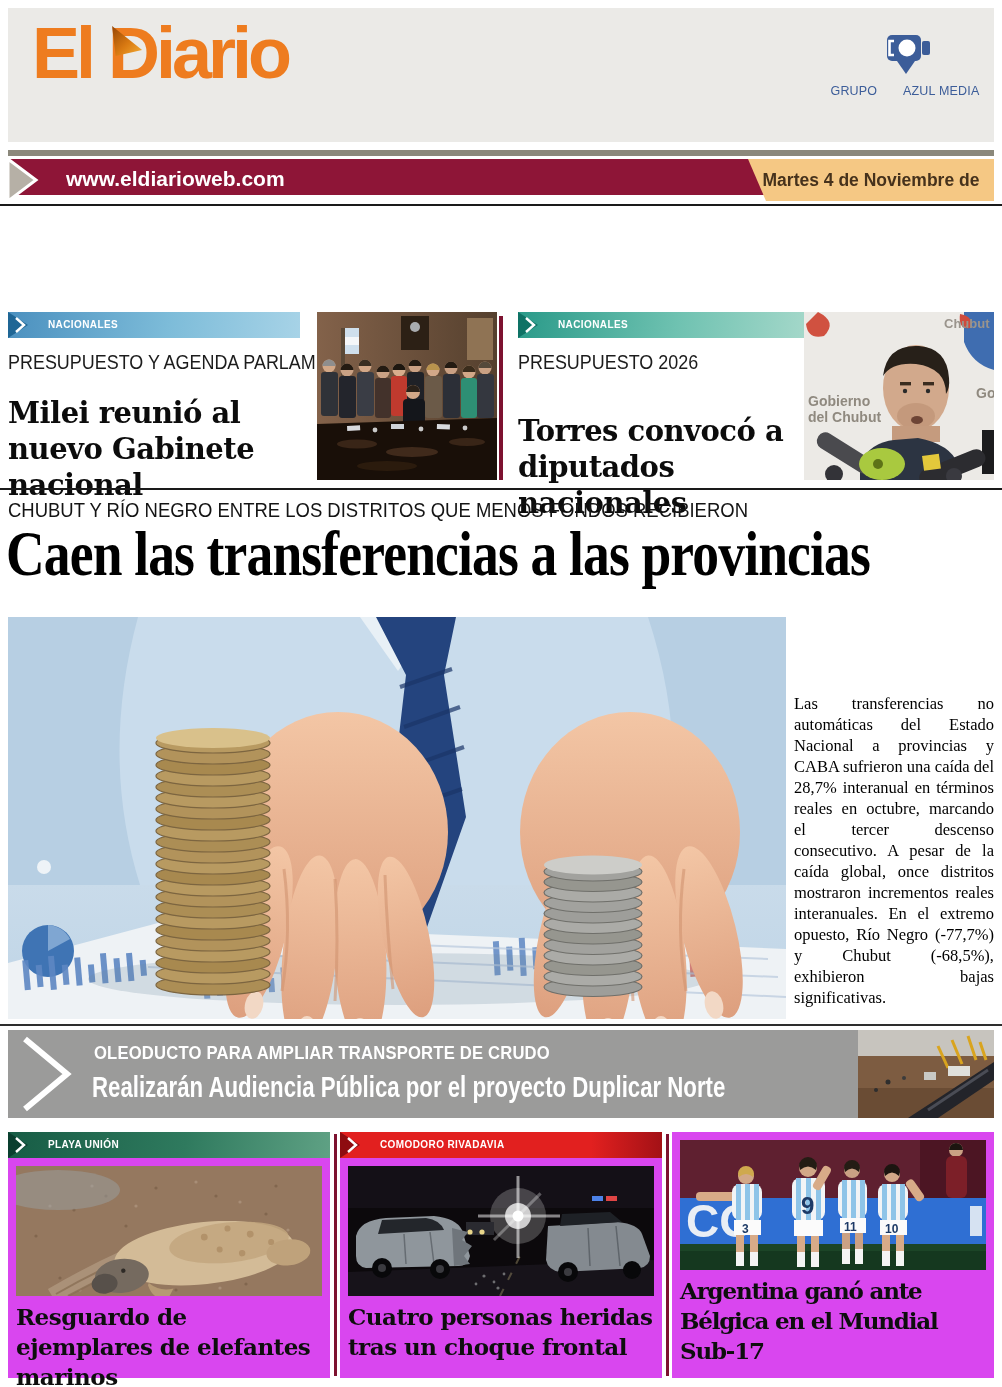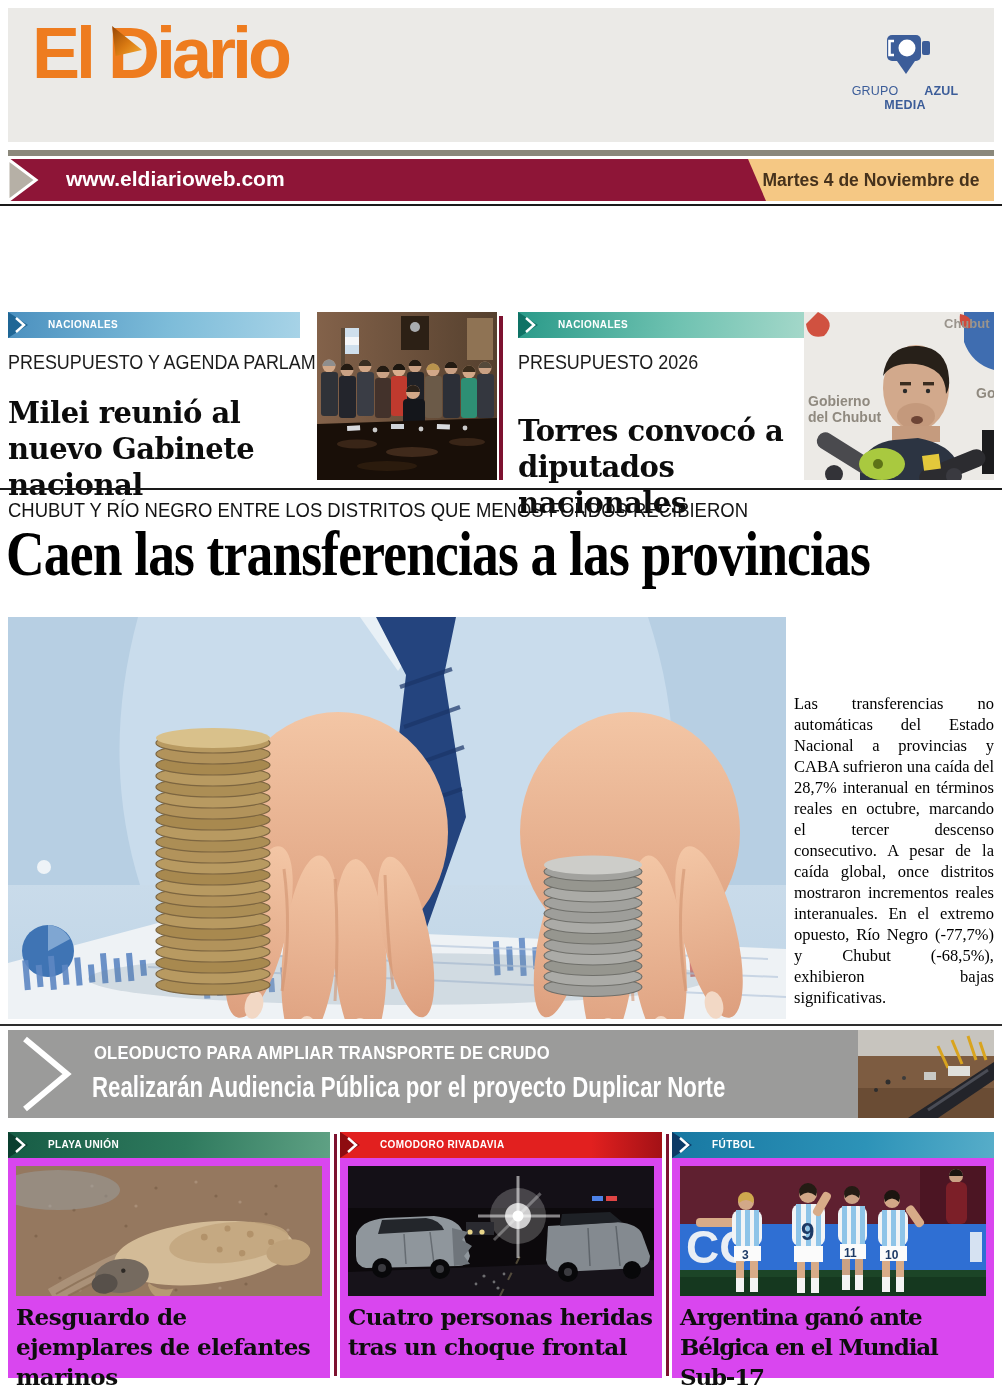--- a/index.html
+++ b/index.html
@@ -9,24 +9,24 @@
   .masthead{position:absolute;left:8px;top:8px;width:986px;height:134px;background:#ebeae7;}
   .logo{position:absolute;left:24px;top:6px;font-family:Liberation Sans, sans-serif;font-weight:bold;
         font-size:72px;letter-spacing:-4px;color:#ee7c1f;line-height:1.1;white-space:nowrap;}
   .dwrap{position:relative;display:inline-block;}
   .fold{position:absolute;left:4px;top:12px;width:30px;height:30px;
         background:linear-gradient(135deg,#9c4a06 5%,#d97a12 55%,#f4ae35);
         clip-path:polygon(0 0,100% 80%,12% 100%);}
   .brand{position:absolute;right:14px;top:24px;width:150px;text-align:center;}
   .brand svg{display:block;margin:0 auto;}
   .brand-text{margin-top:4px;font-size:12.5px;color:#3c5d99;letter-spacing:.2px;}
-  .brand-text .b{font-weight:bold;margin-left:22px;}
+  .brand-text .b{font-weight:normal;margin-left:22px;}
   
   .olive{position:absolute;left:8px;top:150px;width:986px;height:6px;background:#8b887b;}
-  .urlbar{position:absolute;left:8px;top:159px;width:986px;height:42px;background:#8e1537;}
+  .urlbar{position:absolute;left:8px;top:159px;width:986px;height:36px;background:#8e1537;}
   .urlchev{position:absolute;left:0;top:0;}
   .site-url{position:absolute;left:58px;top:8px;font-size:21px;font-weight:bold;color:#fff;}
   .dateR{position:absolute;right:0;top:0;width:246px;height:42px;background:#f5c884;
          clip-path:polygon(0 0,100% 0,100% 100%,18px 100%);}
   .dateT{position:absolute;right:12px;top:0;width:222px;line-height:42px;text-align:center;
          font-weight:bold;font-size:17.5px;color:#46321c;}
   .hl{position:absolute;left:0;width:1002px;height:2px;background:#1a1a1a;}
   
   .banner{position:absolute;left:8px;background:#9b9b9a;color:#fff;}
   #banner1{top:210px;width:986px;height:92px;}
@@ -514,27 +514,20 @@
         <circle cx="220" cy="106" r="10" fill="#08080a"></circle>
           <circle cx="220" cy="106" r="4" fill="#3b3b40"></circle>
         <circle cx="284" cy="104" r="9" fill="#08080a"></circle>
         <rect x="244" y="30" width="11" height="5" fill="#4d82e8"></rect>
           <rect x="258" y="30" width="11" height="5" fill="#e04545"></rect>
       </svg>
       <div class="ch">Cuatro personas heridas tras un choque frontal</div>
     </div>
     <div class="vd2 b"></div>
     <div class="card c3">
-      <div class="ribbon">
-        <svg width="34" height="26" viewBox="0 0 34 26">
-          <polygon points="0,0 20,13 0,26" fill="#0c3a66"></polygon>
-          <polyline points="8,6 16,13 8,20" stroke="#fff" stroke-width="2.4" fill="none"></polyline>
-        </svg>
-        <span>FÚTBOL</span>
-      </div>
       <svg class="cimg" width="306" height="130" viewBox="0 0 306 130">
         <rect width="306" height="130" fill="#5f2030"></rect>
         <rect x="240" width="66" height="58" fill="#4c1523"></rect>
         <circle cx="276" cy="10" r="7" fill="#caa184"></circle>
           <path d="M269,10a7,7 0 0 1 14,0z" fill="#1c1510"></path>
         <rect x="266" y="16" width="21" height="42" rx="6" fill="#7c1f28"></rect>
         <rect y="58" width="306" height="46" fill="#2f6fd3"></rect>
         <text x="6" y="97" font-family="Liberation Sans,sans-serif" font-size="46" font-weight="bold" fill="#e9eef5">CO</text>
         <rect x="290" y="66" width="12" height="30" fill="#e9eef5" opacity=".9"></rect>
         <rect y="104" width="306" height="26" fill="#15381f"></rect>

